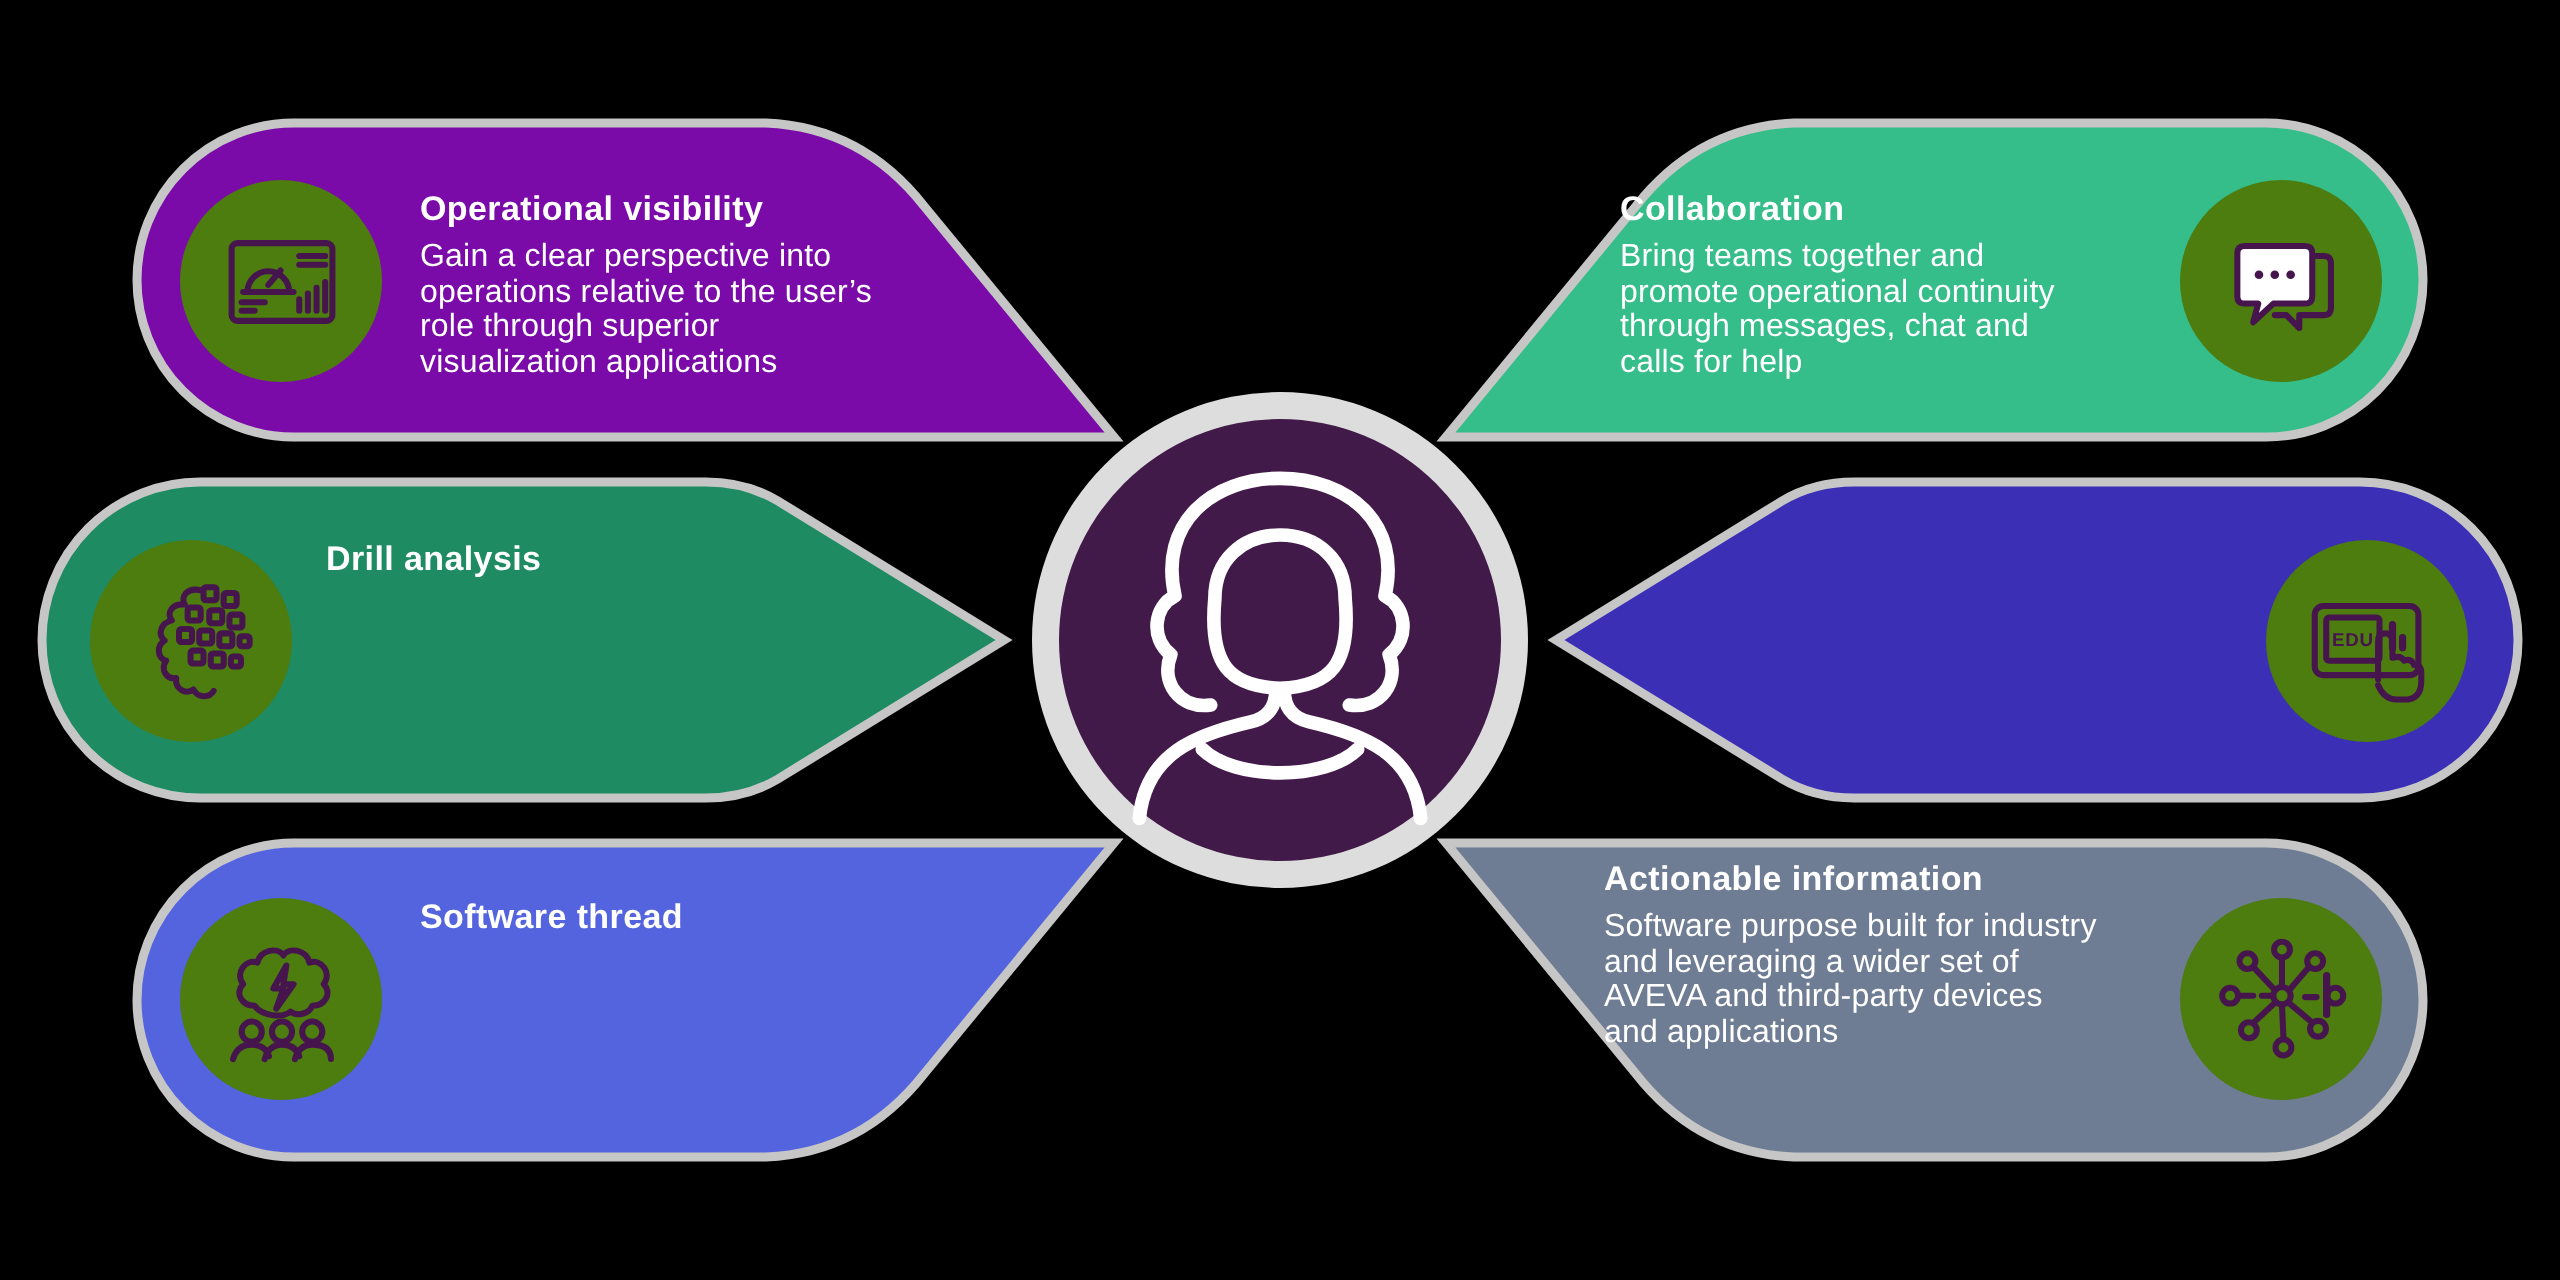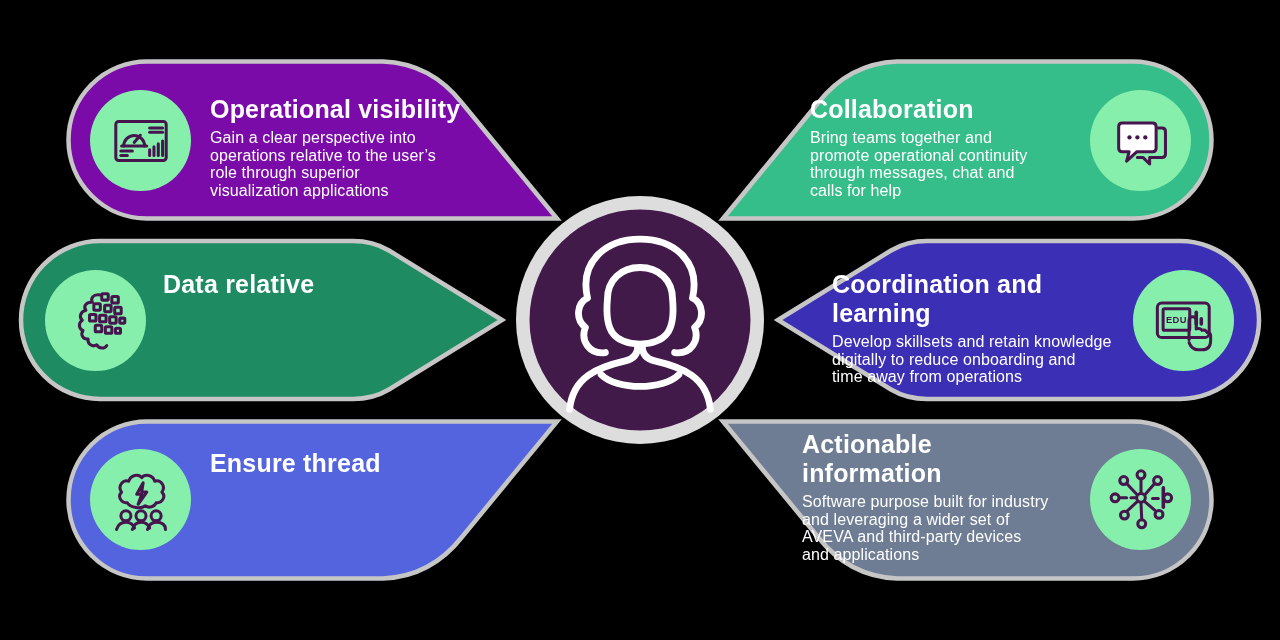--- a/index.html
+++ b/index.html
@@ -1,30 +1,30 @@
 <!DOCTYPE html>
 <html><head>
 <meta charset="utf-8">
 <style>
   html,body { margin:0; padding:0; background:#000; }
   .stage { position:relative; width:1280px; height:640px; background:#000; overflow:hidden;
            font-family:"Liberation Sans", sans-serif; }
   .bg { position:absolute; left:0; top:0; }
   .petal-path { stroke:#C6C6C6; stroke-width:4.5; }
   .center-ring { stroke:none; }
-  .icon-circle { position:absolute; width:101px; height:101px; background:#86efac; border-radius:50%;
+  .icon-circle { position:absolute; width:101px; height:101px; background:#4d7c0f; border-radius:50%;
                  display:flex; align-items:center; justify-content:center; }
   .icon-circle svg { width:72px; height:72px; }
   .ic { stroke:#46154E; stroke-width:4.2; fill:none; stroke-linecap:round; stroke-linejoin:round; }
   .ic-thick { stroke-width:5; }
   .ic-fill { fill:#46154E; stroke:none; }
   .ic-text { fill:#46154E; stroke:none; font-family:"Liberation Sans",sans-serif; font-weight:bold;
              font-size:13px; letter-spacing:0.5px; }
   .pt { position:absolute; color:#ffffff; }
-  .pt .title { font-size:25px; font-weight:bold; letter-spacing:0.2px; }
+  .pt .title { font-size:17px; font-weight:bold; letter-spacing:0.2px; }
   .pt .desc { margin-top:5px; font-size:16px; line-height:17.6px; white-space:pre-line; letter-spacing:0.1px; }
   .pt-right { text-align:left; }
   .avatar { position:absolute; left:535px; top:215px; width:210px; height:210px; }
   .wp { stroke:#ffffff; stroke-width:6.5; fill:none; stroke-linecap:round; stroke-linejoin:round; }
 </style>
 </head>
 <body>
 
 <div class="stage">
 
@@ -82,37 +82,37 @@
       <rect class="ic" x="41" y="41" width="9" height="9" rx="1.5"></rect>
       <rect class="ic" x="55" y="42" width="9" height="9" rx="1.5"></rect>
       <rect class="ic" x="69" y="44" width="9" height="9" rx="1.5"></rect>
       <rect class="ic" x="83" y="46" width="7" height="7" rx="1.5"></rect>
       <rect class="ic" x="49" y="56" width="9" height="9" rx="1.5"></rect>
       <rect class="ic" x="63" y="58" width="9" height="9" rx="1.5"></rect>
       <rect class="ic" x="77" y="60" width="7" height="7" rx="1.5"></rect>
     </svg>
   </div>
   <div class="pt" style="left:163px;top:270px;width:272px">
-    <div class="title">Data relative</div>
+    <div class="title">Drill analysis</div>
   </div>
 
   <div class="icon-circle" style="left:90px;top:449px">
     <svg viewBox="0 0 100 100">
       <path class="ic" d="M 31 54 C 22 54 17 45 23 39 C 17 31 25 21 33 24 C 35 15 47 13 51 19 C 55 13 67 15 69 24 C 77 21 85 31 79 39 C 85 45 80 54 71 54 C 69 59 61 62 56 58 C 50 63 36 61 31 54 Z"></path>
       <path class="ic" d="M 53 26 L 44 42 L 51 42 L 46 56 L 58 39 L 51 39 Z"></path>
       <circle class="ic" cx="29" cy="72" r="7"></circle>
       <circle class="ic" cx="50" cy="72" r="7"></circle>
       <circle class="ic" cx="71" cy="72" r="7"></circle>
       <path class="ic" d="M 16 91 Q 19 81 29 81 Q 38 81 41 89"></path>
       <path class="ic" d="M 38 91 Q 41 81 50 81 Q 59 81 62 89"></path>
       <path class="ic" d="M 59 91 Q 62 81 71 81 Q 84 81 84 91"></path>
     </svg>
   </div>
   <div class="pt" style="left:210px;top:449px;width:262px">
-    <div class="title">Ensure thread</div>
+    <div class="title">Software thread</div>
   </div>
 
   <div class="icon-circle" style="left:1090px;top:90px">
     <svg viewBox="0 0 100 100">
       <path class="ic" d="M 74 32 L 79 32 Q 84 32 84 37 L 84 68 Q 84 73 79 73 L 62 73 L 62 82 L 53 73 L 45 73"></path>
       <path class="ic" fill="#ffffff" style="fill:#ffffff" d="M 24 25 L 66 25 Q 71 25 71 30 L 71 60 Q 71 65 66 65 L 44 65 L 30 78 L 33.5 65 L 24 65 Q 19 65 19 60 L 19 30 Q 19 25 24 25 Z"></path>
       <circle class="ic-fill" cx="34" cy="45" r="3"></circle>
       <circle class="ic-fill" cx="45" cy="45" r="3"></circle>
       <circle class="ic-fill" cx="56" cy="45" r="3"></circle>
     </svg>
@@ -127,26 +127,20 @@
 
   <div class="icon-circle" style="left:1133px;top:270px">
     <svg viewBox="0 0 100 100">
       <rect class="ic" x="13" y="25" width="72" height="48" rx="6"></rect>
       <rect class="ic" x="21" y="33" width="37" height="30" rx="2"></rect>
       <text class="ic-text" x="39.5" y="53" text-anchor="middle">EDU</text>
       <line class="ic ic-thick" x1="67" y1="38" x2="67" y2="54"></line>
       <line class="ic ic-thick" x1="74" y1="47" x2="74" y2="54"></line>
       <path class="ic" d="M 57 76 L 57 50 Q 57 44 62 44 Q 67 44 67 50 L 67 61 Q 73 59 75 63 Q 80 61 82 66 Q 87 66 87 71 L 87 77 Q 87 90 75 90 L 70 90 Q 61 90 57 80"></path>
     </svg>
-  </div>
-  <div class="pt pt-right" style="right:163px;top:270px;width:285px">
-    <div class="title">Coordination and learning</div>
-    <div class="desc">Develop skillsets and retain knowledge
-digitally to reduce onboarding and
-time away from operations</div>
   </div>
 
   <div class="icon-circle" style="left:1090px;top:449px">
     <svg viewBox="0 0 100 100">
       <line class="ic" x1="50" y1="22" x2="50" y2="40"></line>
       <line class="ic" x1="31" y1="28" x2="44" y2="42"></line>
       <line class="ic" x1="68" y1="28" x2="56" y2="42"></line>
       <line class="ic" x1="21" y1="47" x2="30" y2="47"></line>
       <line class="ic" x1="36" y1="47" x2="43" y2="47"></line>
       <line class="ic" x1="66" y1="48" x2="74" y2="48"></line>

